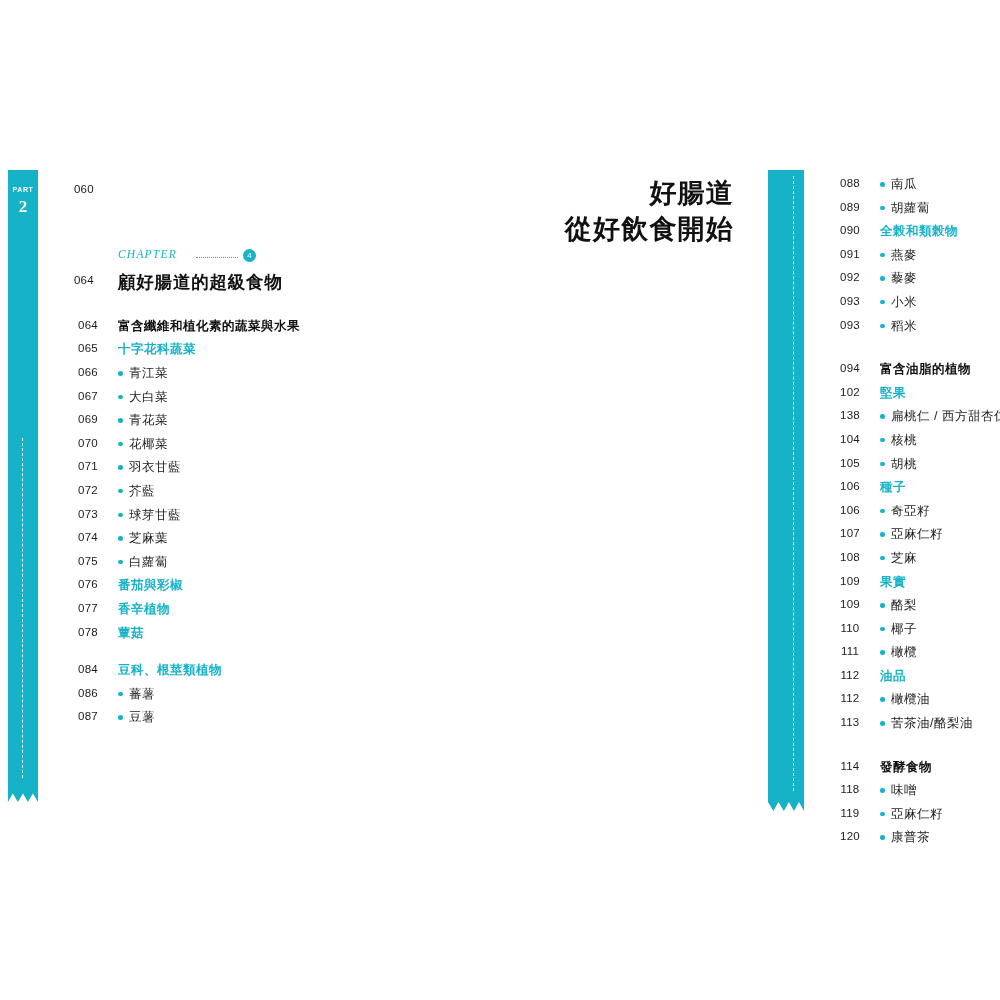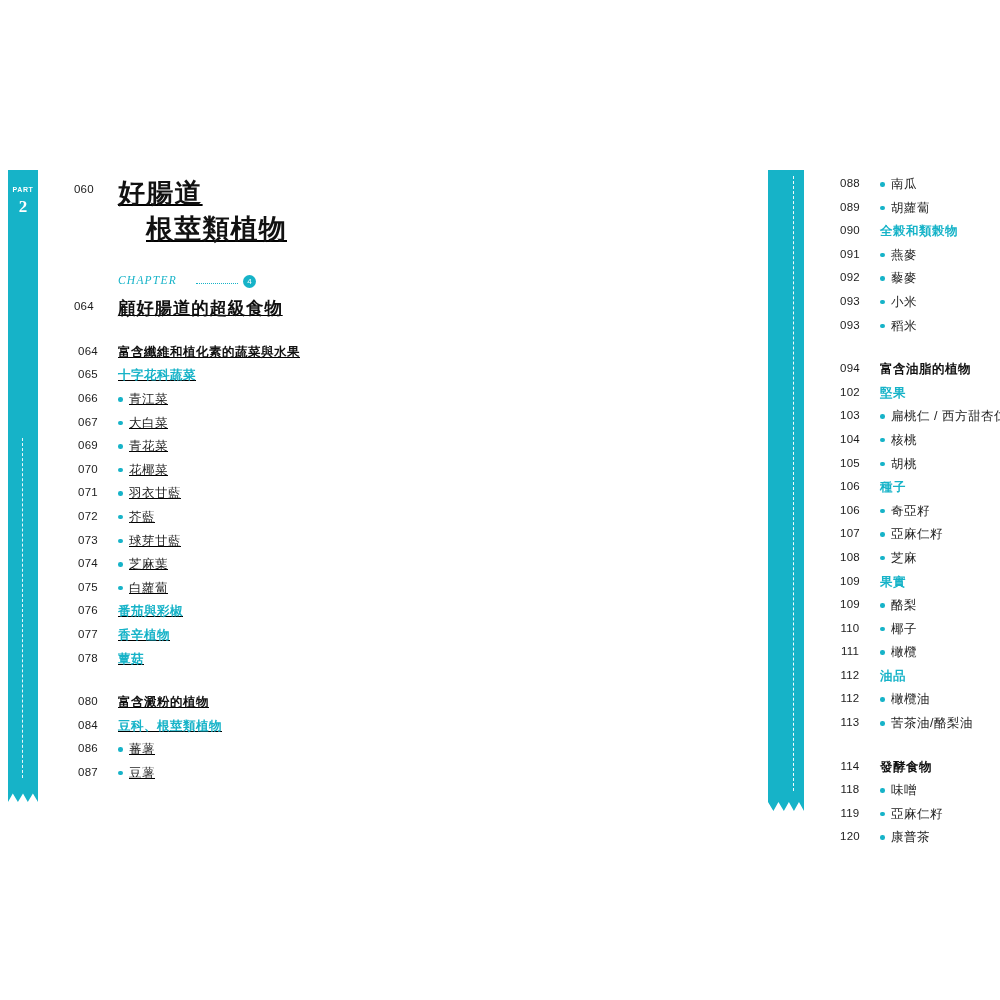--- a/index.html
+++ b/index.html
@@ -79,21 +79,20 @@
     width: 0; height: 615px;
     border-left: 1px dashed #ffffff;
     opacity: .95;
   }
 
   
   .col-left {
     position: absolute;
     left: 74px; top: 176px;
     width: 660px;
-    text-decoration: underline;
   }
   .col-right {
     position: absolute;
     left: 836px; top: 172px;
     width: 170px;
   }
 
   
   .head-row {
     position: relative;
@@ -109,27 +108,27 @@
     font-family: "Liberation Sans", sans-serif;
     letter-spacing: .2px;
   }
   .title-main {
     font-size: 27px;
     font-weight: 700;
     color: #111111;
     line-height: 1.33;
     letter-spacing: 1.2px;
     font-family: "Liberation Sans", sans-serif;
+    text-align: right;
   }
   .title-main .l2 { display: block; padding-left: 28px; }
 
   
   .chapter-row {
     position: relative;
-    margin-top: 26px;
     padding-left: 44px;
     height: 16px;
   }
   .chapter-word {
     position: absolute; left: 44px; top: 0;
     font-family: "Liberation Serif", serif;
     font-style: italic;
     font-size: 11.5px;
     color: #16b3c8;
     letter-spacing: 1.2px;
@@ -223,21 +222,21 @@
     <div class="notch"></div>
     <div class="dashline"></div>
   </div>
 
   <div class="col-left">
 
     <div class="head-row">
       <div class="head-pg">060</div>
       <div class="title-main">
         <span>好腸道</span>
-        <span class="l2">根莖類植物</span>
+        <span class="l2">從好飲食開始</span>
       </div>
     </div>
 
     <div class="chapter-row">
       <div class="chapter-word">CHAPTER</div>
       <div class="chapter-dots"></div>
       <div class="chapter-badge">4</div>
     </div>
 
     <div class="chapter-title-row">
@@ -254,40 +253,39 @@
         <div class="entry itm"><span class="pg">070</span><span class="bullet"></span><span class="txt">花椰菜</span></div>
         <div class="entry itm"><span class="pg">071</span><span class="bullet"></span><span class="txt">羽衣甘藍</span></div>
         <div class="entry itm"><span class="pg">072</span><span class="bullet"></span><span class="txt">芥藍</span></div>
         <div class="entry itm"><span class="pg">073</span><span class="bullet"></span><span class="txt">球芽甘藍</span></div>
         <div class="entry itm"><span class="pg">074</span><span class="bullet"></span><span class="txt">芝麻葉</span></div>
         <div class="entry itm"><span class="pg">075</span><span class="bullet"></span><span class="txt">白蘿蔔</span></div>
         <div class="entry grp"><span class="pg">076</span><span class="txt">番茄與彩椒</span></div>
         <div class="entry grp"><span class="pg">077</span><span class="txt">香辛植物</span></div>
         <div class="entry grp"><span class="pg">078</span><span class="txt">蕈菇</span></div>
         <div class="gap-m"></div>
-        <div class="entry sec"><span class="pg">080</span><span class="txt">富含澱粉的植物</span></div>
         <div class="entry grp"><span class="pg">084</span><span class="txt">豆科、根莖類植物</span></div>
         <div class="entry itm"><span class="pg">086</span><span class="bullet"></span><span class="txt">蕃薯</span></div>
         <div class="entry itm"><span class="pg">087</span><span class="bullet"></span><span class="txt">豆薯</span></div>
       </div>
   </div>
 
   <div class="col-right">
     <div class="toc" id="toc-right" style="margin-top:0">
         <div class="entry itm"><span class="pg">088</span><span class="bullet"></span><span class="txt">南瓜</span></div>
         <div class="entry itm"><span class="pg">089</span><span class="bullet"></span><span class="txt">胡蘿蔔</span></div>
         <div class="entry grp"><span class="pg">090</span><span class="txt">全榖和類榖物</span></div>
         <div class="entry itm"><span class="pg">091</span><span class="bullet"></span><span class="txt">燕麥</span></div>
         <div class="entry itm"><span class="pg">092</span><span class="bullet"></span><span class="txt">藜麥</span></div>
         <div class="entry itm"><span class="pg">093</span><span class="bullet"></span><span class="txt">小米</span></div>
         <div class="entry itm"><span class="pg">093</span><span class="bullet"></span><span class="txt">稻米</span></div>
         <div class="gap-m"></div>
         <div class="entry sec"><span class="pg">094</span><span class="txt">富含油脂的植物</span></div>
         <div class="entry grp"><span class="pg">102</span><span class="txt">堅果</span></div>
-        <div class="entry itm"><span class="pg">103</span><span class="bullet"></span><span class="txt">扁桃仁 / 西方甜杏仁</span></div>
+        <div class="entry itm"><span class="pg">138</span><span class="bullet"></span><span class="txt">扁桃仁 / 西方甜杏仁</span></div>
         <div class="entry itm"><span class="pg">104</span><span class="bullet"></span><span class="txt">核桃</span></div>
         <div class="entry itm"><span class="pg">105</span><span class="bullet"></span><span class="txt">胡桃</span></div>
         <div class="entry grp"><span class="pg">106</span><span class="txt">種子</span></div>
         <div class="entry itm"><span class="pg">106</span><span class="bullet"></span><span class="txt">奇亞籽</span></div>
         <div class="entry itm"><span class="pg">107</span><span class="bullet"></span><span class="txt">亞麻仁籽</span></div>
         <div class="entry itm"><span class="pg">108</span><span class="bullet"></span><span class="txt">芝麻</span></div>
         <div class="entry grp"><span class="pg">109</span><span class="txt">果實</span></div>
         <div class="entry itm"><span class="pg">109</span><span class="bullet"></span><span class="txt">酪梨</span></div>
         <div class="entry itm"><span class="pg">110</span><span class="bullet"></span><span class="txt">椰子</span></div>
         <div class="entry itm"><span class="pg">111</span><span class="bullet"></span><span class="txt">橄欖</span></div>

